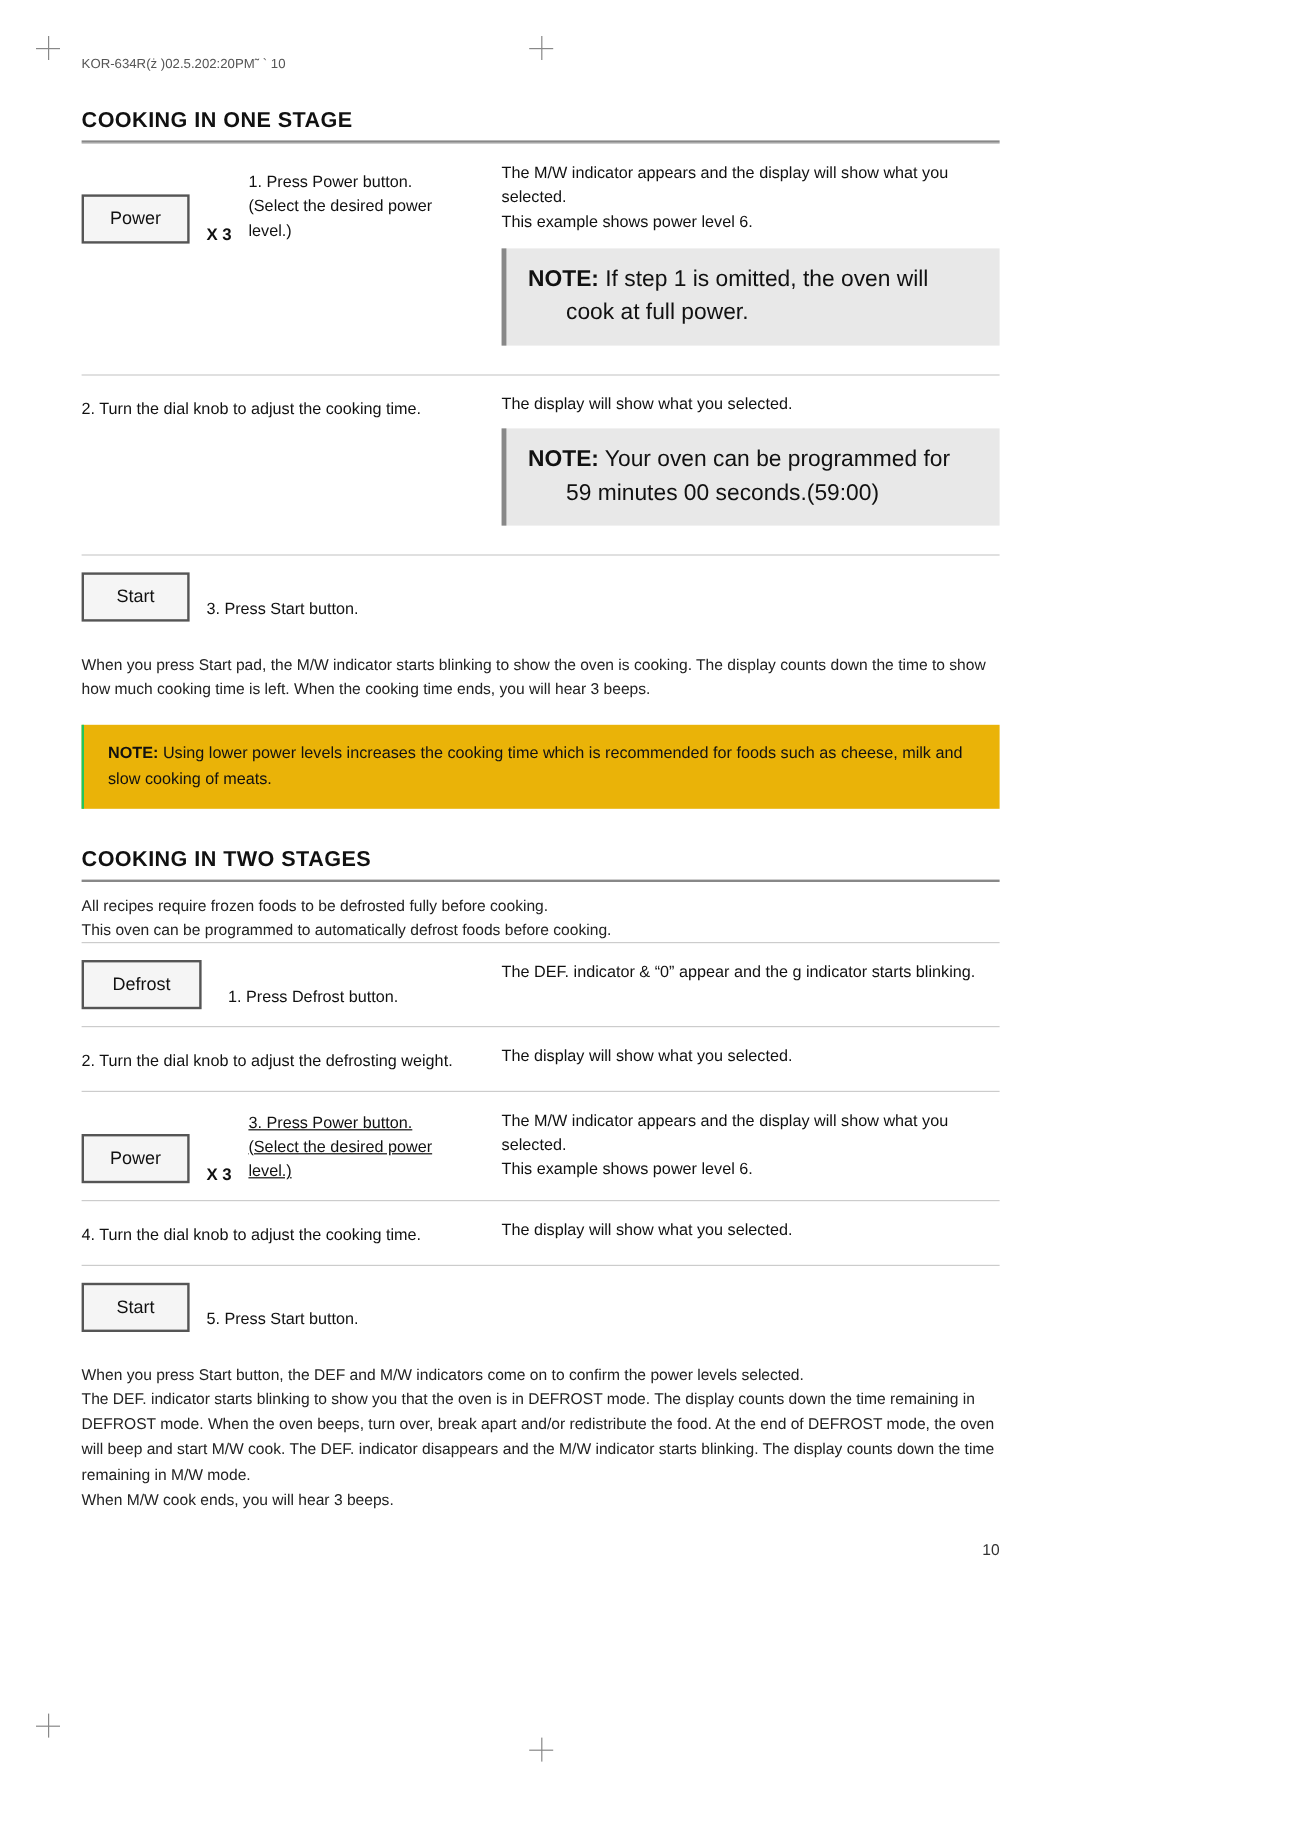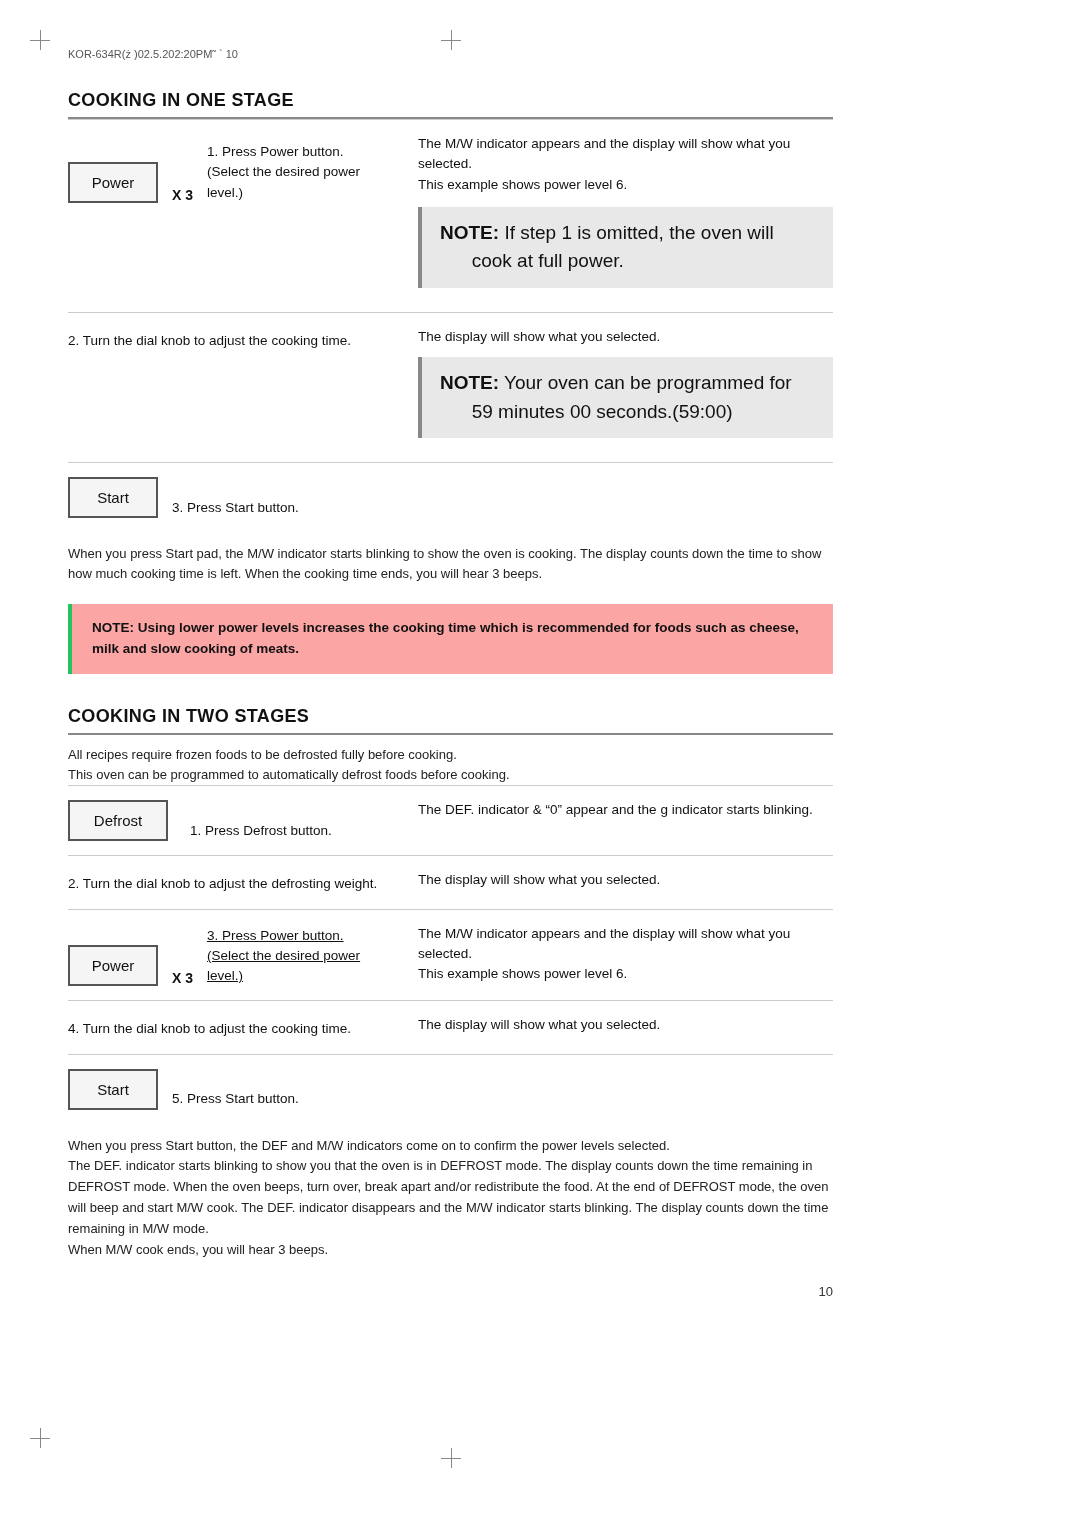--- a/index.html
+++ b/index.html
@@ -108,27 +108,26 @@
     
     .info-para {
       font-size: 13px;
       line-height: 1.55;
       padding: 12px 0 8px 0;
       color: #222;
     }
 
     
     .note-wide {
-      background: #fca5a5;
-      border-left: 4px solid #22c55e;
+      background: #eab308;
+      border-left: 2px solid #22c55e;
       padding: 14px 20px;
       margin: 12px 0 0 0;
       font-size: 13.5px;
       line-height: 1.55;
-      font-weight: bold;
     }
 
     
     .section-gap {
       margin-top: 32px;
     }
 
     
     .step-table {
       border-top: 1px solid #ccc;

